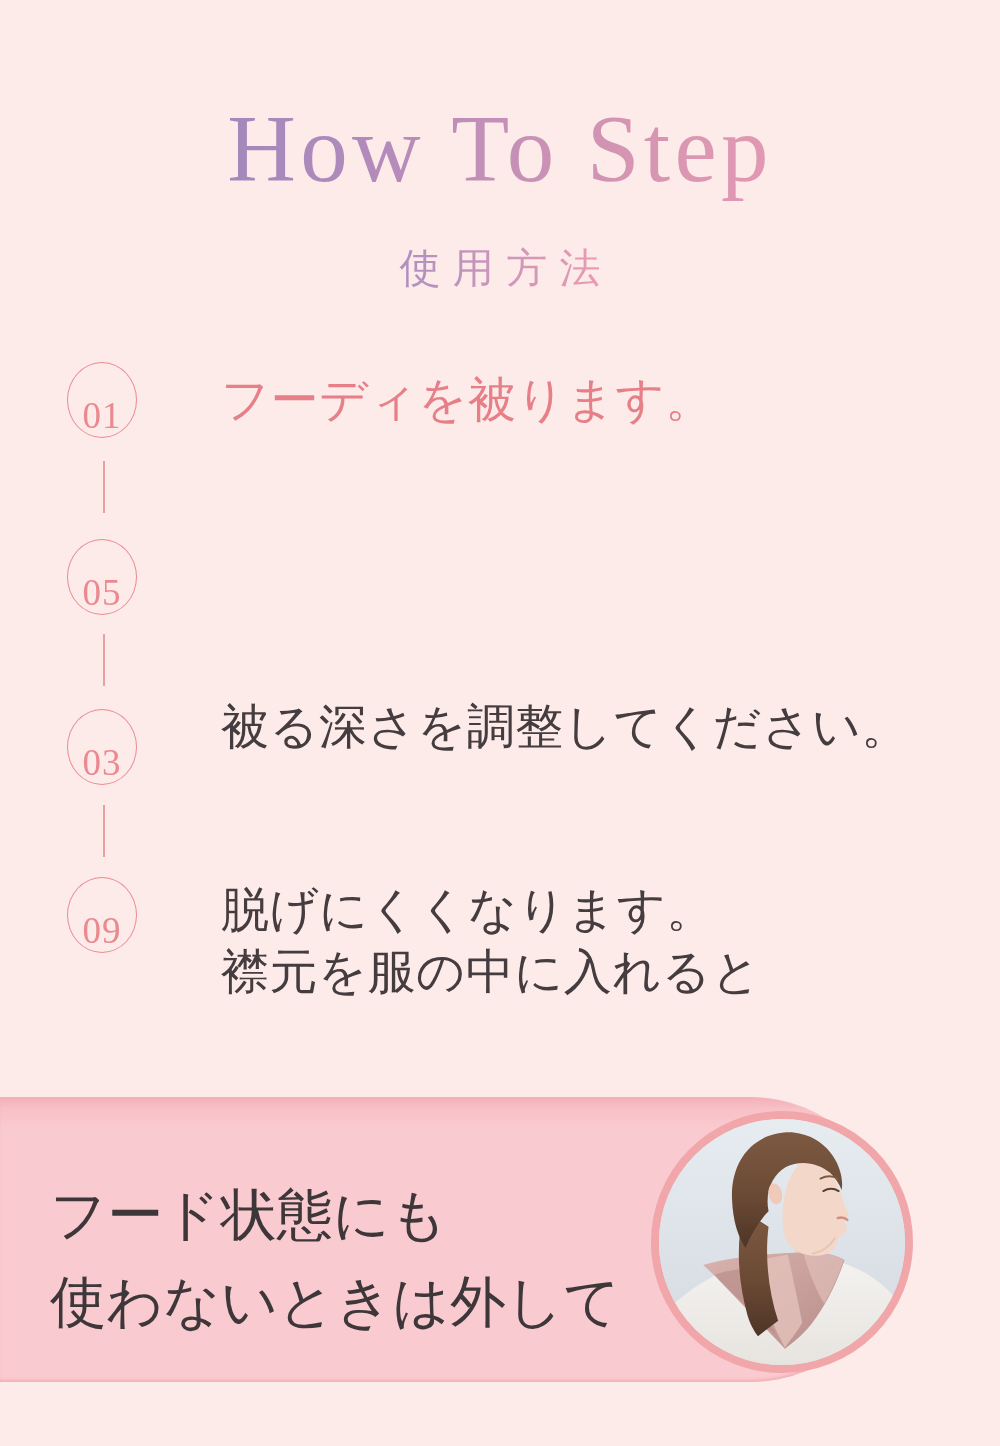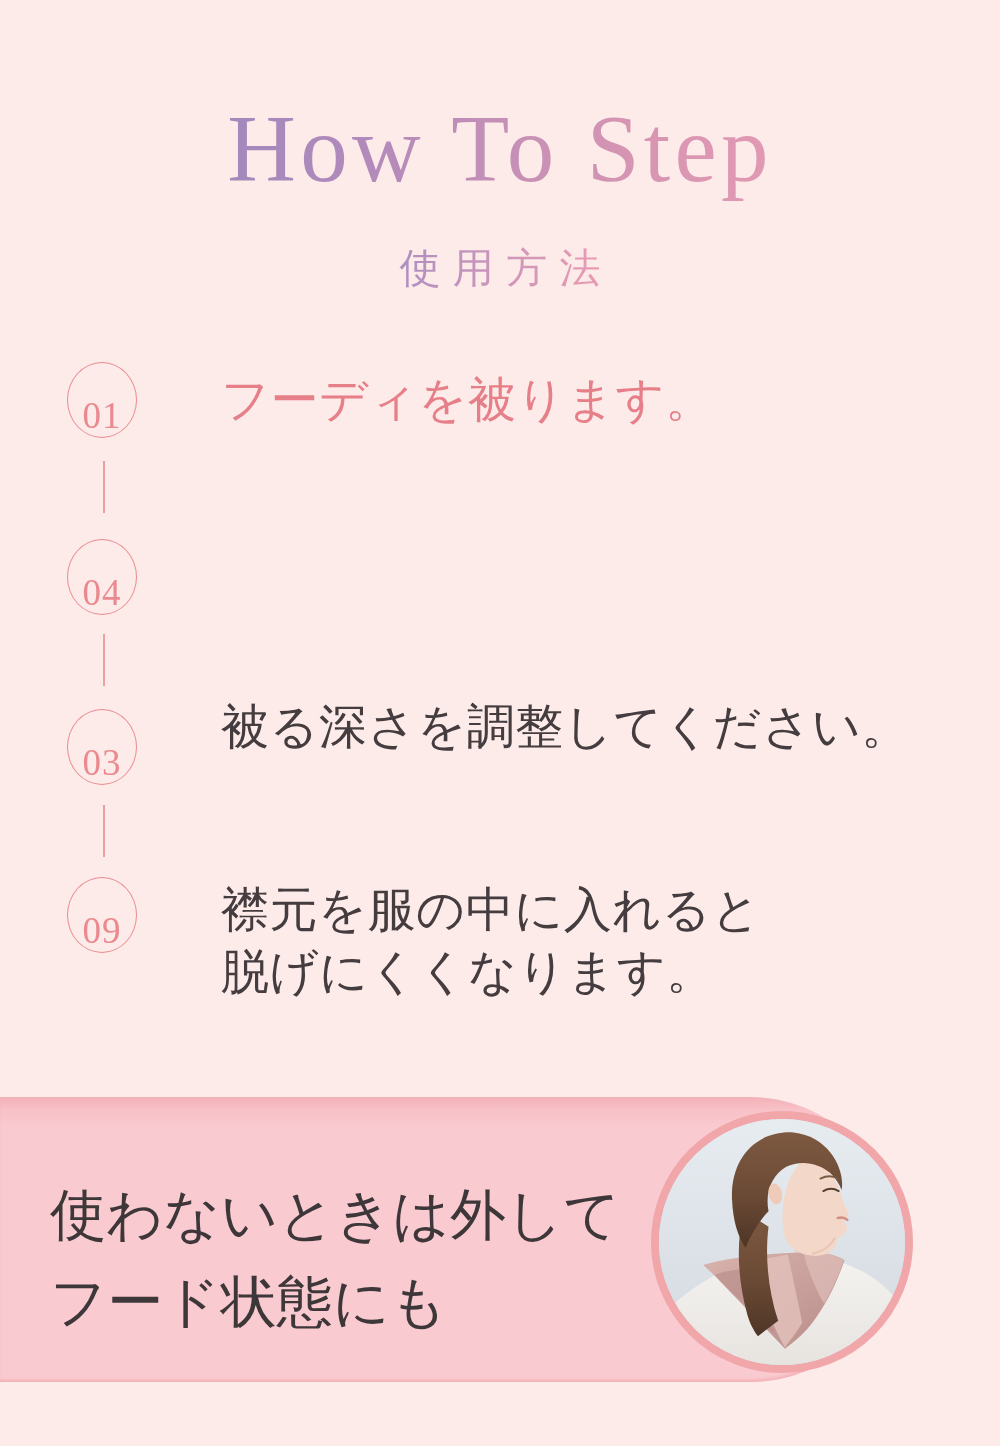--- a/index.html
+++ b/index.html
@@ -102,42 +102,42 @@
   <div class="title">How To Step</div>
   <div class="subtitle">使用方法</div>
 
   <div class="badge b1">
     <span>01</span>
   </div>
   <div class="step-text t1">フーディを被ります。</div>
   <div class="connector l1"></div>
 
   <div class="badge b2">
-    <span>04</span>
+    <span>05</span>
   </div>
   <div class="connector l2"></div>
 
   <div class="badge b3">
     <span>03</span>
   </div>
   <div class="step-text t3">被る深さを調整してください。</div>
   <div class="connector l3"></div>
 
   <div class="badge b4">
     <span>09</span>
   </div>
   <div class="step-text t4">
+    <div>脱げにくくなります。</div>
     <div>襟元を服の中に入れると</div>
-    <div>脱げにくくなります。</div>
   </div>
 
   <div class="banner"></div>
   <div class="banner-caption">
+    <div>フード状態にも</div>
     <div>使わないときは外して</div>
-    <div>フード状態にも</div>
   </div>
 
   <div class="photo-circle">
     <svg viewBox="0 0 256 256">
       <defs>
         <linearGradient id="bgg" x1="0" y1="0" x2="0" y2="1">
           <stop offset="0" stop-color="#e7ecf1"></stop>
           <stop offset="1" stop-color="#d3d9df"></stop>
         </linearGradient>
         <linearGradient id="hairg" x1="0" y1="0" x2="0" y2="1">

